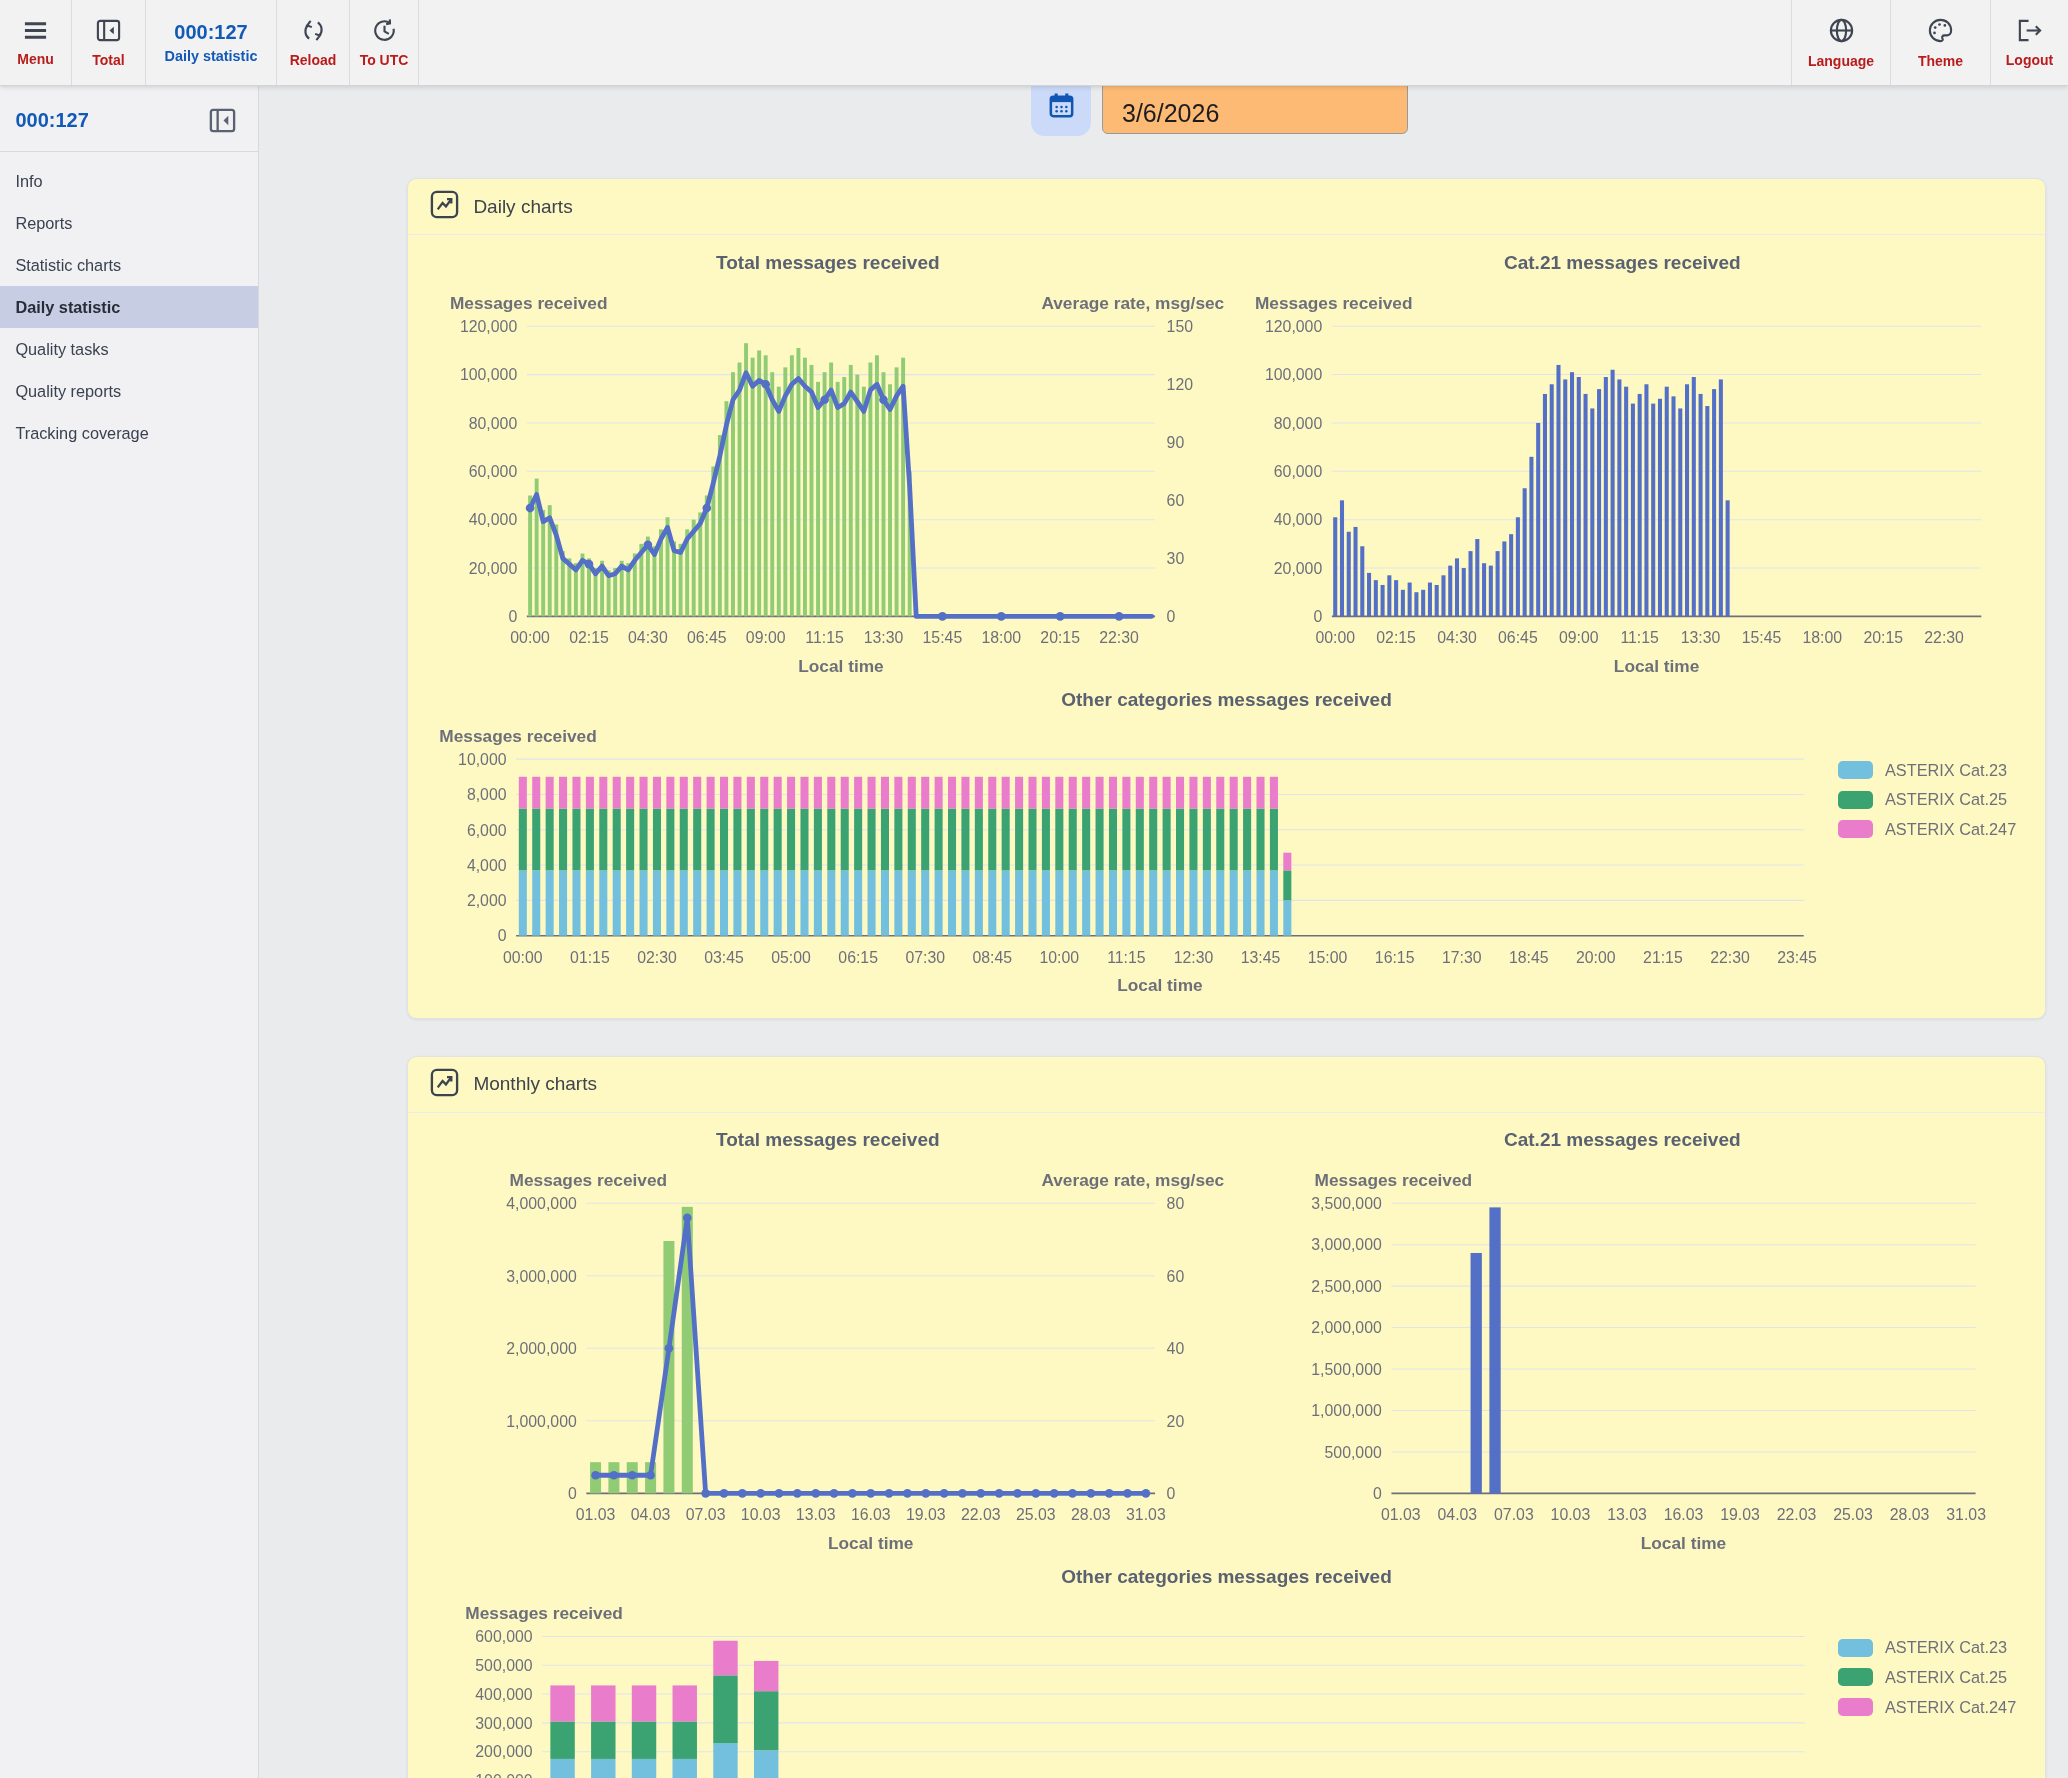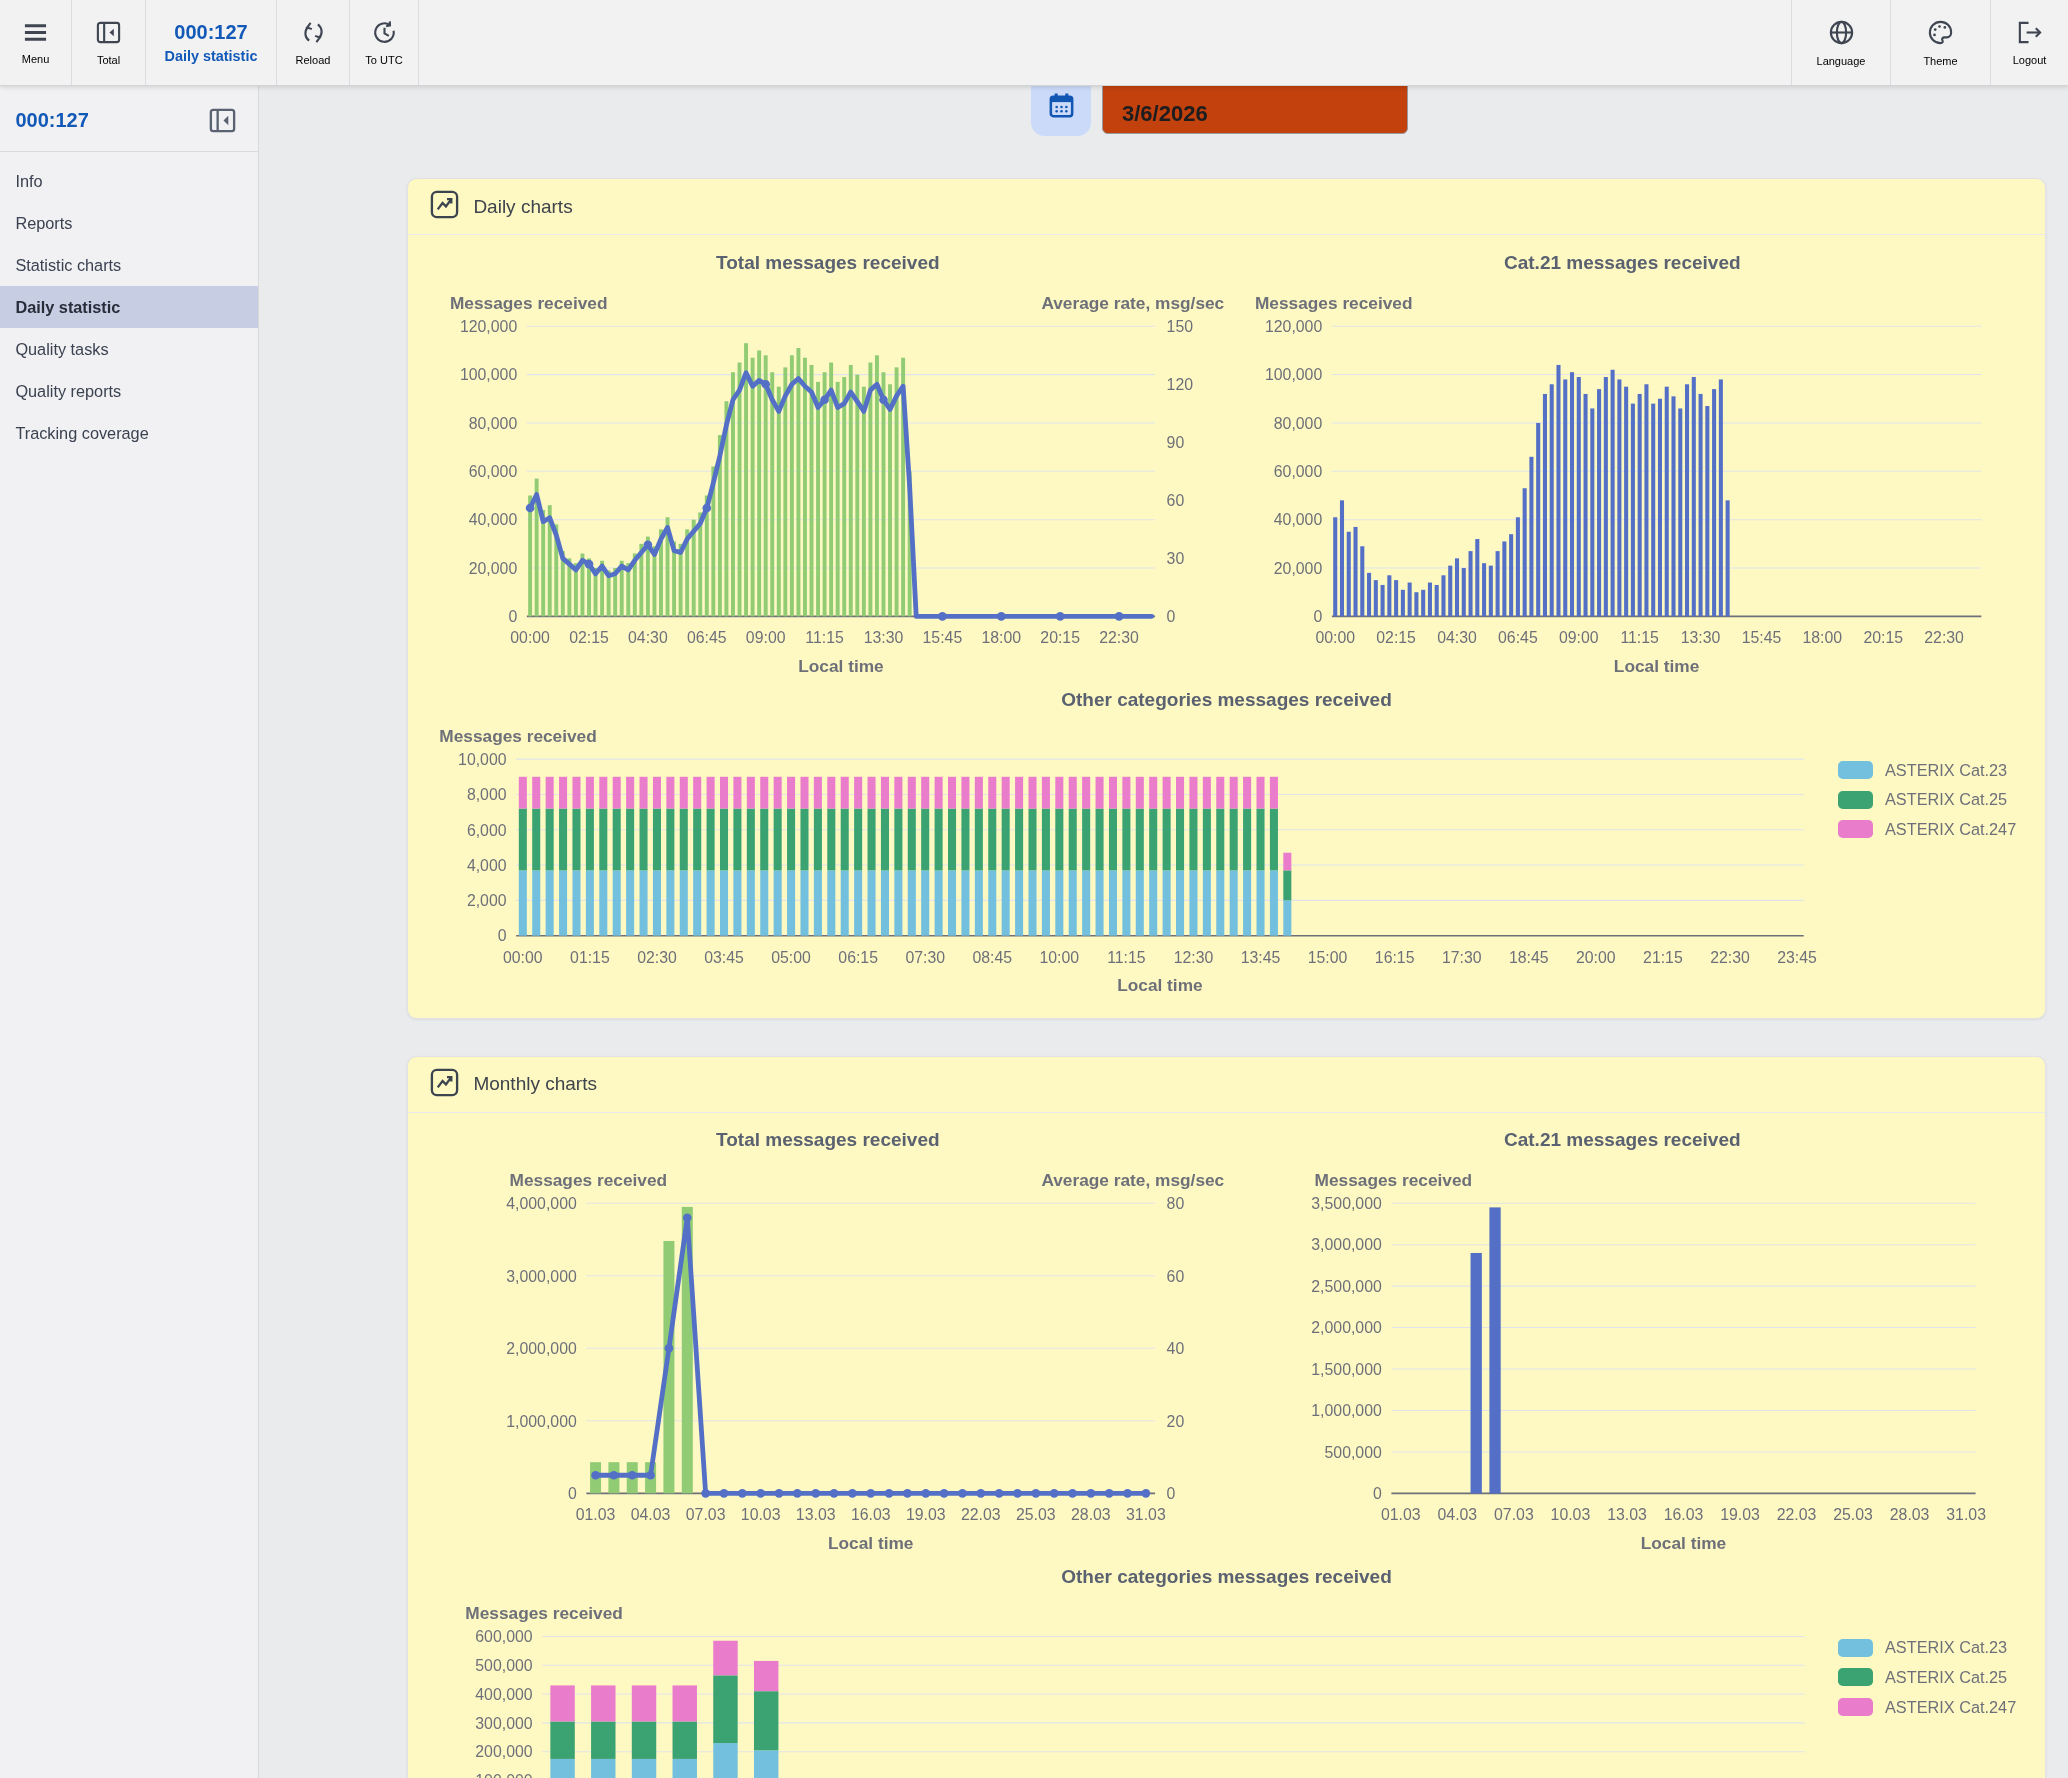--- a/index.html
+++ b/index.html
@@ -15,21 +15,21 @@
     position:absolute; top:0; left:0; right:0; height:86px;
     background:#f2f2f3; border-bottom:1px solid #d4d4d6;
     box-shadow:0 1.9px 4.8px rgba(0,0,0,.14);
     display:flex; z-index:20;
   }
   .tb-item {
     display:flex; flex-direction:column; align-items:center; justify-content:center;
     gap:4.8px; border-right:1px solid #dcdcde; cursor:pointer; padding:0 5.8px;
   }
   .tb-item svg { stroke:#3f4651; fill:none; stroke-width:2.2; }
-  .tb-label { font-size:11px; color:#000000; }
+  .tb-label { font-size:14px; color:#b91c1c;font-weight:bold; }
   .tb-item.active { width:131px; }
   .tb-item.active .tb-top { font-size:20px; font-weight:bold; color:#1259b8; }
   .tb-item.active .tb-bottom { font-size:14.4px; font-weight:bold; color:#1259b8; }
   .tb-spacer { flex:1; }
   .tb-right { display:flex; }
   .tb-right .tb-item { border-right:none; border-left:1px solid #dcdcde; }
   
   .sidebar {
     position:absolute; top:86px; left:0; bottom:0; width:259px;
     background:#f1f1f3; border-right:1px solid #d9d9db; z-index:10;
@@ -45,23 +45,23 @@
   .main { position:absolute; left:259px; top:86px; right:0; bottom:0; overflow:hidden; }
   .date-row { position:relative; height:50px; }
   .cal-btn {
     position:absolute; left:772px; top:-33px; width:60px; height:83px;
     background:#cbdaf8; border-radius:13.4px; cursor:pointer;
     display:flex; align-items:flex-end; justify-content:center; padding-bottom:11.5px;
   }
   .cal-btn svg { stroke:#1256b4; fill:none; stroke-width:2.6; }
   .date-input {
     position:absolute; left:843px; top:-35px; width:306px; height:83px;
-    background:#c2410c; border:1px solid #97999c; border-radius:5.8px;
-    font-size:22px; color:#1d1d1f; padding:42px 0 0 19px;
-    font-family:"Liberation Sans","DejaVu Sans",sans-serif; outline:none;font-weight:bold;
+    background:#fdba74; border:1px solid #97999c; border-radius:5.8px;
+    font-size:25px; color:#1d1d1f; padding:42px 0 0 19px;
+    font-family:"Liberation Sans","DejaVu Sans",sans-serif; outline:none;
   }
   
   .card {
     margin:42px 22px 0 148px; background:#fef9c3;
     border:1px solid #e2e2e6; border-radius:9.6px; box-shadow:0 1px 2.9px rgba(0,0,0,.07);
   }
   .card-head { display:flex; align-items:center; gap:13.4px; height:56px; padding:0 21px; border-bottom:1px solid #ebebee; }
   .card-head svg { stroke:#3c4450; fill:none; stroke-width:2.4; }
   .card-title { font-size:19px; color:#3e434c; }
   .card-body { padding:11.5px 17.3px 15.4px; }

